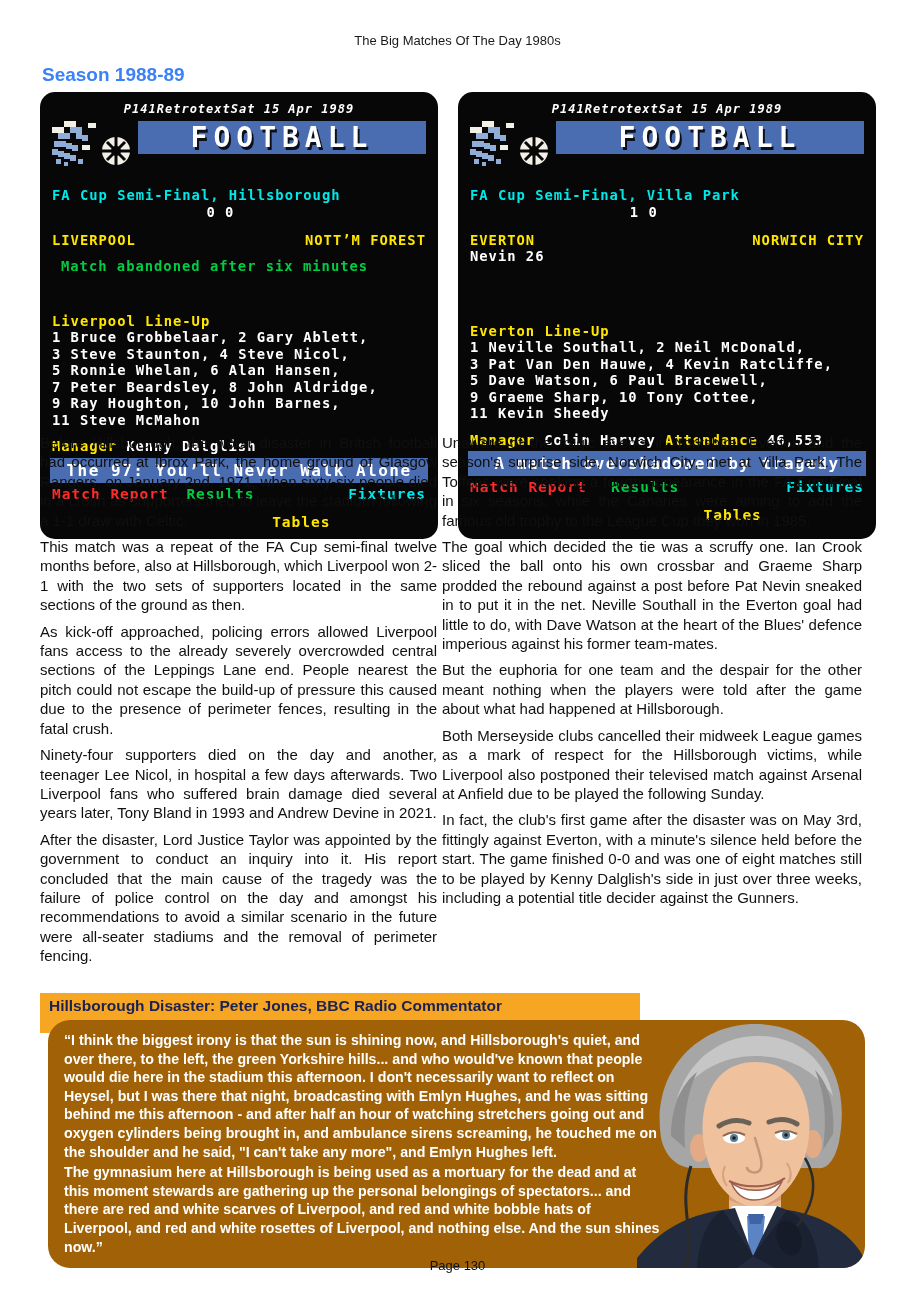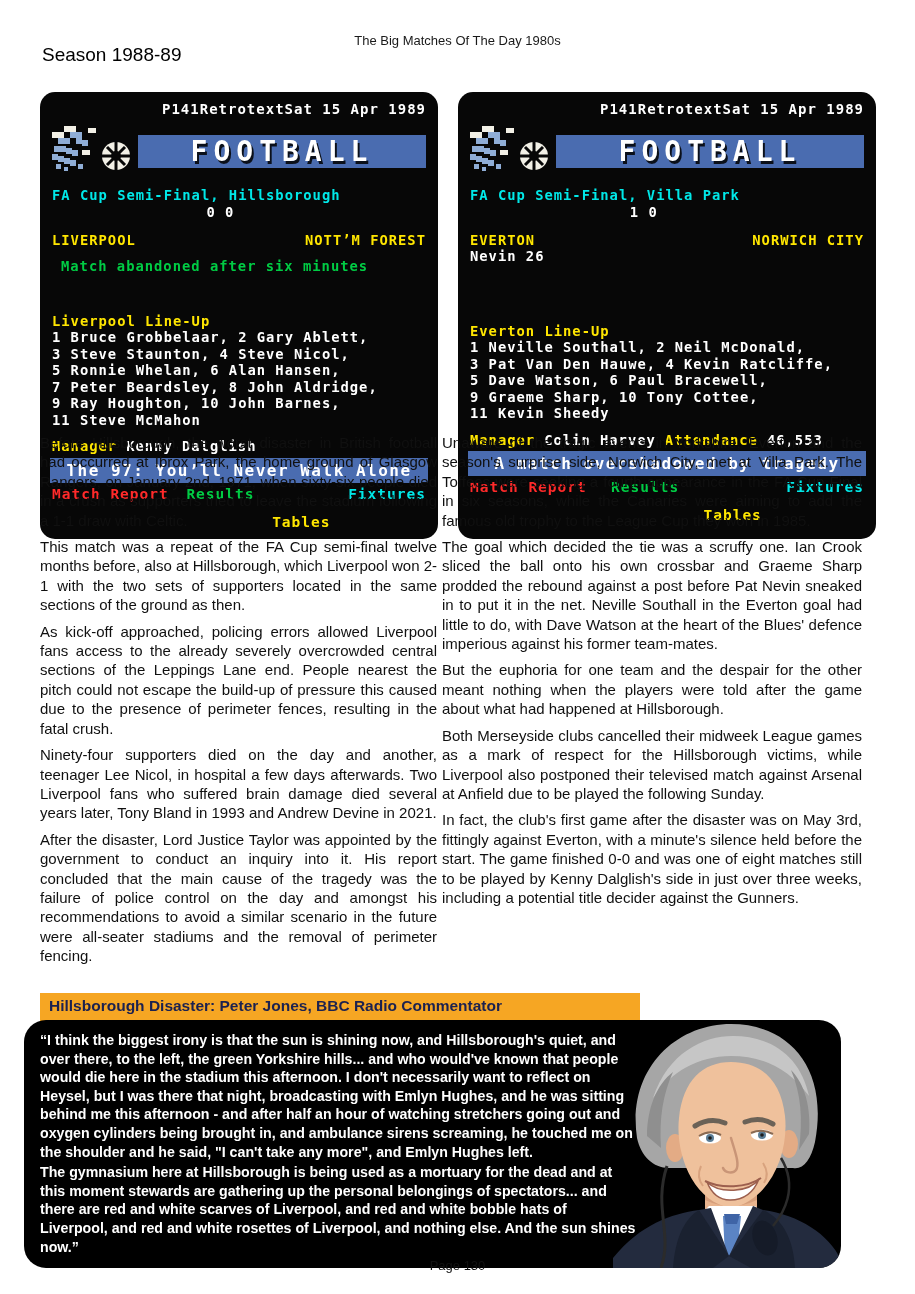--- a/index.html
+++ b/index.html
@@ -2,31 +2,31 @@
 <html><head>
 <meta charset="utf-8">
 <style>
   * { margin:0; padding:0; box-sizing:border-box; }
   html,body { background:#ffffff; }
   .page { position:relative; width:915px; height:1294px; margin:0 auto; background:#fff;
           font-family:"Liberation Sans", sans-serif; overflow:hidden; }
 
   .header-title { position:absolute; top:33px; left:0; right:0; text-align:center;
                   font-size:13px; color:#1a1a1a; }
-  .season-title { position:absolute; top:44px; left:42px; font-size:19px; font-weight:normal; color:#000000; }
+  .season-title { position:absolute; top:64px; left:42px; font-size:19px; font-weight:bold; color:#3b82f6; }
   .page-number  { position:absolute; top:1258px; left:0; right:0; text-align:center; font-size:13px; color:#111; }
 
   
   .screens { position:absolute; top:92px; left:40px; width:836px; display:flex; gap:20px; }
   .tt { background:#070707; border-radius:15px; padding:8px 12px 9px; color:#fff;
         font-family:"DejaVu Sans Mono", monospace; font-weight:bold; }
   .tt-l { width:398px; }
   .tt-r { width:418px; }
-  .tt-head { display:flex; justify-content:flex-end; font-size:14px; line-height:18px; letter-spacing:1px; }
-  .banner-row { display:flex; align-items:center; height:61px; margin:3px 0 5px; }
+  .tt-head { display:flex; justify-content:center; font-size:12px; line-height:18px; letter-spacing:1px;font-style:italic; }
+  .banner-row { display:flex; align-items:flex-start; height:61px; margin:3px 0 5px; }
   .logo { width:86px; flex:none; }
   .banner { flex:1; background:#4a6cb0; color:#fff; display:flex; align-items:center; justify-content:center;
             font-size:28px; letter-spacing:6px; font-weight:bold;
             text-shadow:2px 3px 0 rgba(0,0,0,0.85); }
   .tt-line { font-size:13.8px; line-height:16.5px; letter-spacing:1px; white-space:nowrap; }
   .c-cyan   { color:#00e8e8; }
   .c-yellow { color:#ffe600;margin-top:28px; }
   .c-green  { color:#00cc44; }
   .c-white  { color:#ffffff; }
   .c-red    { color:#ff2a2a; }
@@ -43,22 +43,22 @@
   .article { position:absolute; top:433px; left:40px; width:836px; display:flex; gap:5px;
              font-size:15px; line-height:19.4px; color:#101010; text-align:justify; }
   .col-l { width:397px; }
   .col-r { width:420px; }
   .article p { margin-bottom:7px; }
 
   
   .quote-heading { position:absolute; top:993px; left:40px; width:600px; height:40px;
                    background:#f6a623; color:#1b2150; font-size:15.5px; font-weight:bold;
                    line-height:26px; padding-left:9px; }
-  .quote-box { position:absolute; top:1020px; left:24px; width:817px; min-height:227px;
-               background:#000000; border-radius:22px; padding:11px 205px 12px 16px; }
+  .quote-box { position:absolute; top:1020px; left:48px; width:817px; min-height:227px;
+               background:#a16207; border-radius:22px; padding:11px 205px 12px 16px; }
   .quote-box p { color:#fff; font-size:14.2px; line-height:18.6px; font-weight:bold; }
   .quote-box p + p { margin-top:2px; }
   .portrait { position:absolute; right:0; bottom:0; width:228px; height:250px;
               border-bottom-right-radius:22px; overflow:hidden; }
   .portrait svg { display:block; }
 
   
   .px-w { fill:#f2f0e6; } .px-b { fill:#8fadd6; }
 </style>
 </head>

